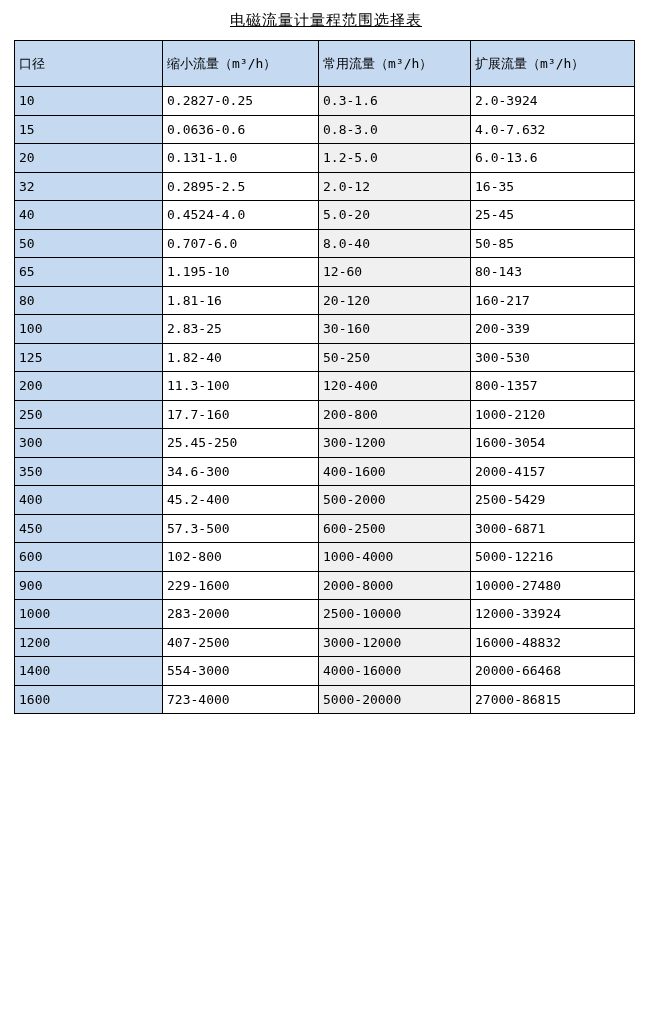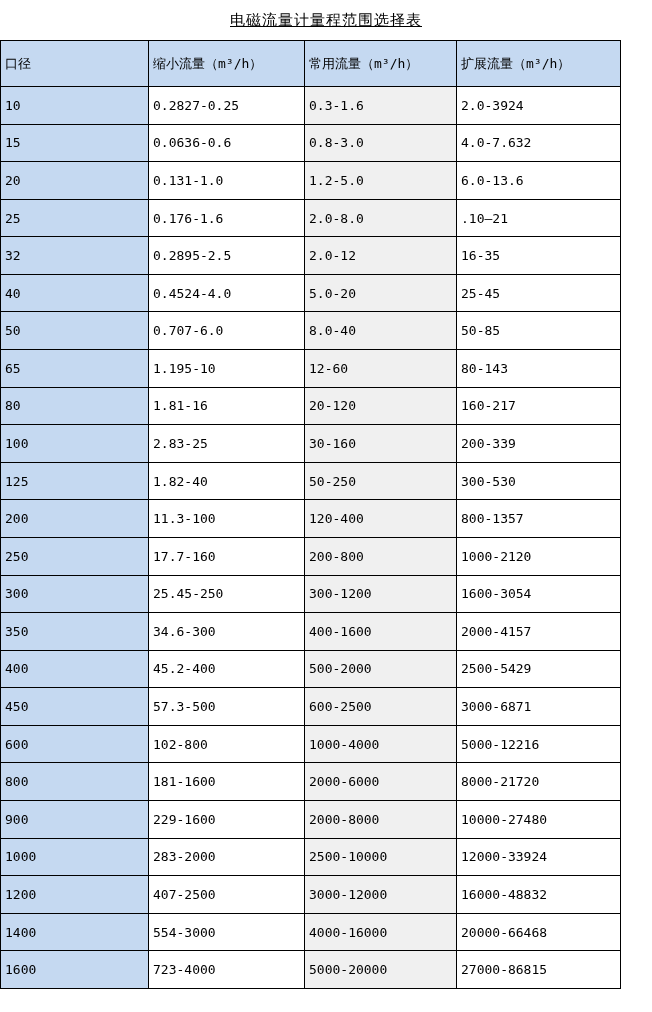--- a/index.html
+++ b/index.html
@@ -19,22 +19,23 @@
     display: flex;
     align-items: center;
     justify-content: center;
     font-size: 15px;
     letter-spacing: 1px;
     text-decoration: underline;
   }
   table.range-table {
     border-collapse: collapse;
     table-layout: fixed;
+    margin-left: 14px;
     width: 620px;
-    height: 949px;
+    height: 674px;
   }
   table.range-table th,
   table.range-table td {
     border: 1px solid var(--border-color, #000);
     font-size: 13px;
     font-weight: normal;
     padding: 0 4px;
     white-space: nowrap;
     overflow: hidden;
     vertical-align: middle;
@@ -87,26 +88,20 @@
         <td class="c2">0.8-3.0</td>
         <td class="c3">4.0-7.632</td>
       </tr>
       <tr>
         <td class="c0">20</td>
         <td class="c1">0.131-1.0</td>
         <td class="c2">1.2-5.0</td>
         <td class="c3">6.0-13.6</td>
       </tr>
       <tr>
-        <td class="c0">25</td>
-        <td class="c1">0.176-1.6</td>
-        <td class="c2">2.0-8.0</td>
-        <td class="c3">.10—21</td>
-      </tr>
-      <tr>
         <td class="c0">32</td>
         <td class="c1">0.2895-2.5</td>
         <td class="c2">2.0-12</td>
         <td class="c3">16-35</td>
       </tr>
       <tr>
         <td class="c0">40</td>
         <td class="c1">0.4524-4.0</td>
         <td class="c2">5.0-20</td>
         <td class="c3">25-45</td>
@@ -177,26 +172,20 @@
         <td class="c2">600-2500</td>
         <td class="c3">3000-6871</td>
       </tr>
       <tr>
         <td class="c0">600</td>
         <td class="c1">102-800</td>
         <td class="c2">1000-4000</td>
         <td class="c3">5000-12216</td>
       </tr>
       <tr>
-        <td class="c0">800</td>
-        <td class="c1">181-1600</td>
-        <td class="c2">2000-6000</td>
-        <td class="c3">8000-21720</td>
-      </tr>
-      <tr>
         <td class="c0">900</td>
         <td class="c1">229-1600</td>
         <td class="c2">2000-8000</td>
         <td class="c3">10000-27480</td>
       </tr>
       <tr>
         <td class="c0">1000</td>
         <td class="c1">283-2000</td>
         <td class="c2">2500-10000</td>
         <td class="c3">12000-33924</td>

